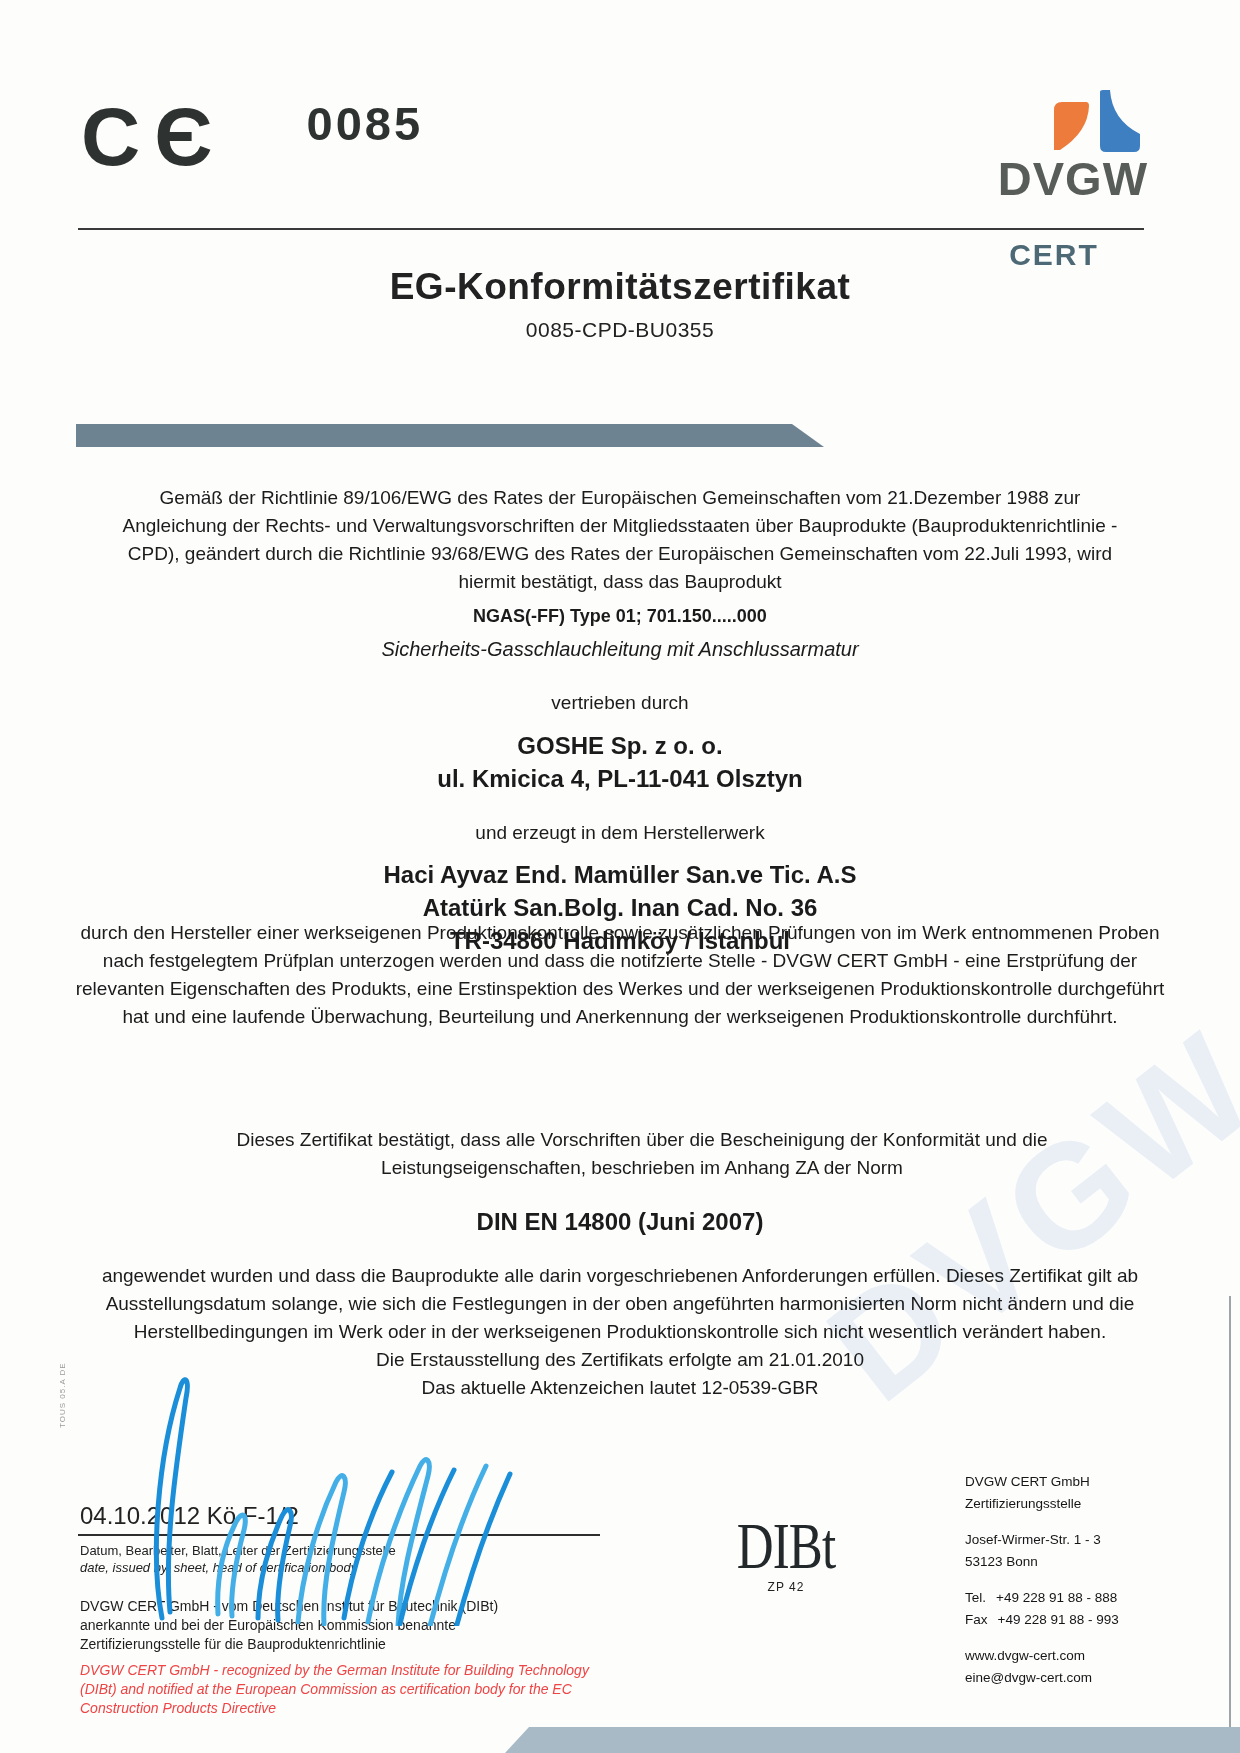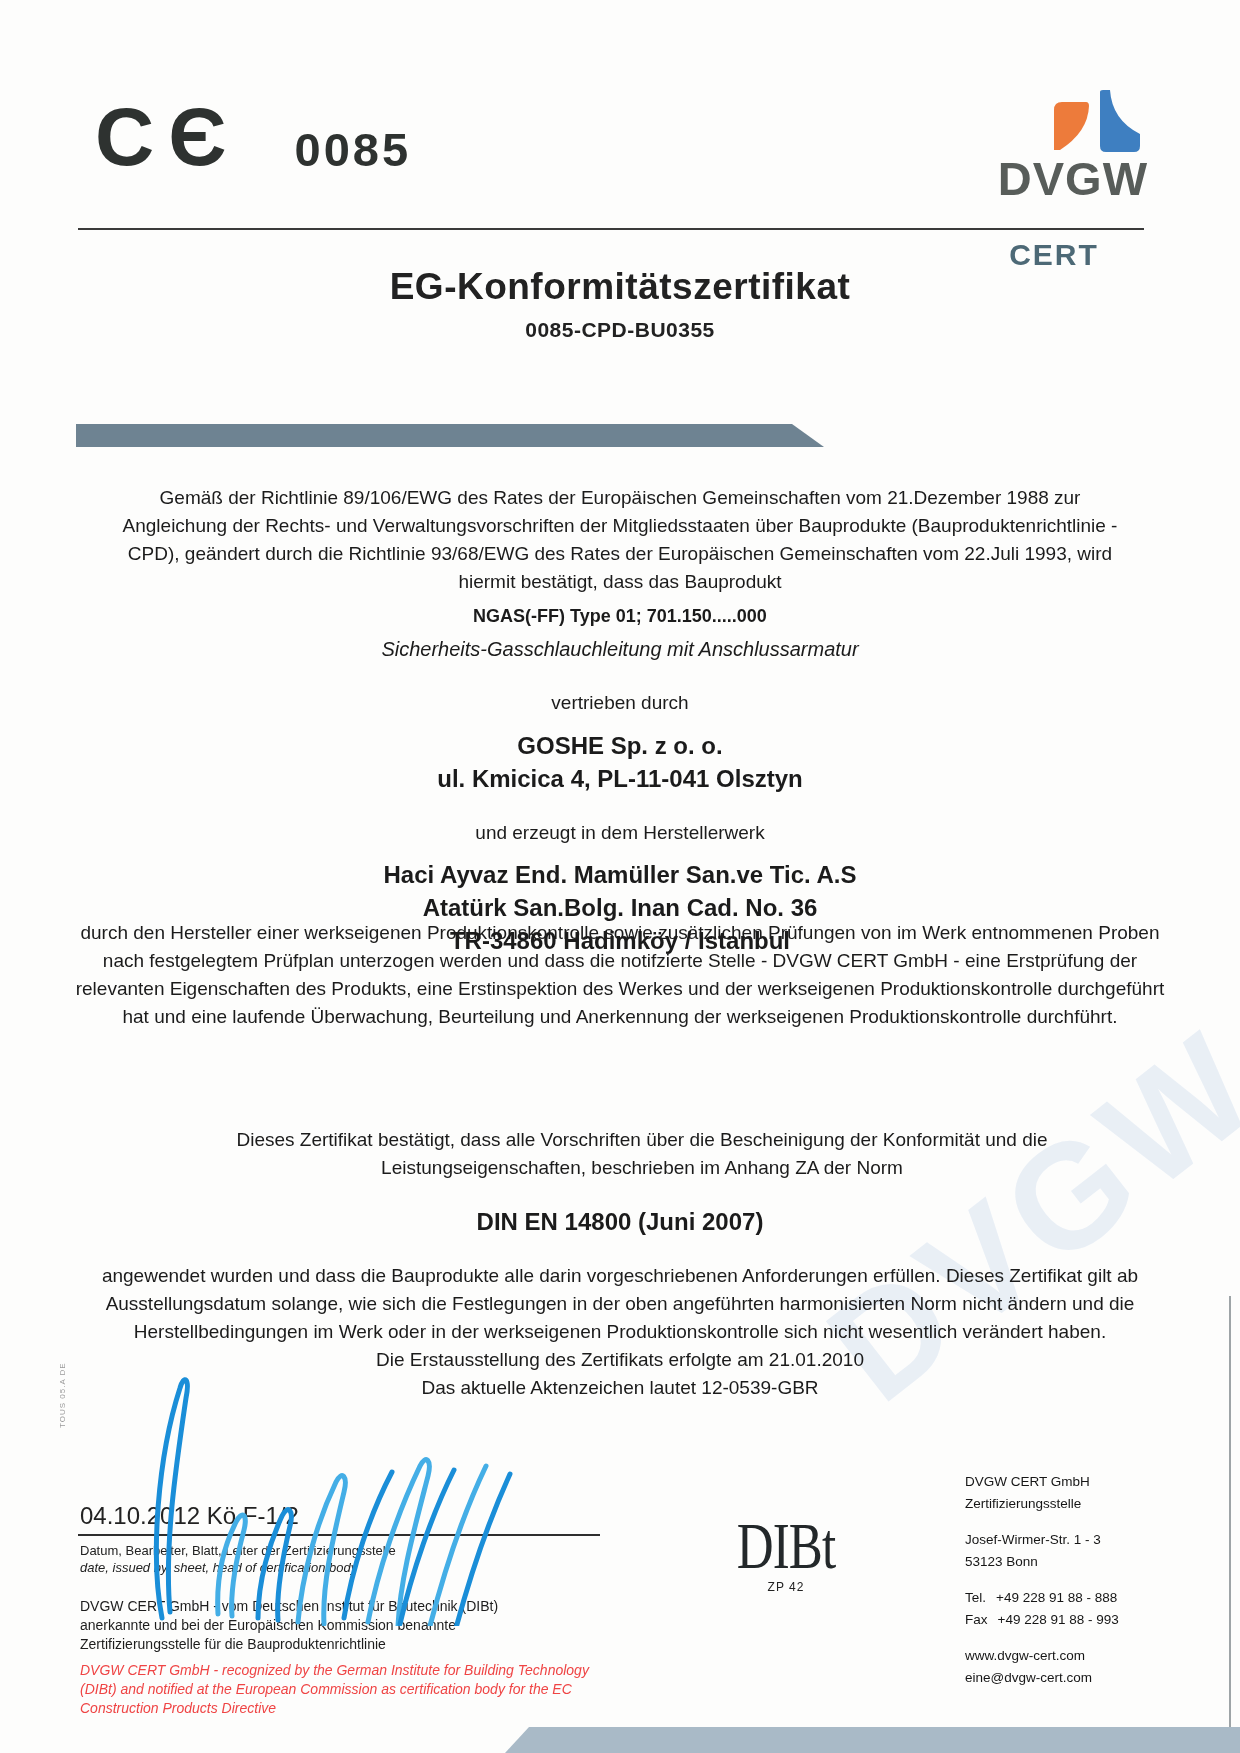--- a/index.html
+++ b/index.html
@@ -7,22 +7,22 @@
     position:relative;
     width:1240px;height:1753px;
     margin:0 auto;
     background:#fdfdfc;
     overflow:hidden;
     font-family:"Liberation Sans", sans-serif;
     color:var(--text,#1b1b1b);
   }
   
   .ce-mark{
-    position:absolute;left:95px;top:96px;
-    display:flex;align-items:flex-end;gap:10px;
+    position:absolute;left:81px;top:96px;
+    display:flex;gap:36px;
   }
   .ce-letters{font-size:82px;line-height:82px;font-weight:600;letter-spacing:14px;color:#2e3230;}
   .ce-num{font-size:47px;line-height:56px;font-weight:600;color:#2e3230;letter-spacing:3px;margin-left:44px;}
   .header-rule{
     position:absolute;left:78px;top:228px;width:1066px;height:2px;
     background:var(--rule,#3a3a3a);
   }
   .dvgw-logo{position:absolute;left:1048px;top:88px;width:100px;height:66px;}
   .dvgw-word{
     position:absolute;left:950px;top:154px;width:198px;
@@ -34,21 +34,21 @@
     font-size:30px;line-height:34px;font-weight:800;letter-spacing:2px;
     color:var(--cert-text,#4d6976);
   }
   
   .title{
     position:absolute;left:0;right:0;top:266px;text-align:center;
     font-size:37px;line-height:42px;font-weight:700;letter-spacing:.5px;color:#222;
   }
   .cert-no{
     position:absolute;left:0;right:0;top:318px;text-align:center;
-    font-size:21px;font-weight:700;color:#222;letter-spacing:.5px;
+    font-size:21px;font-weight:400;color:#222;letter-spacing:.5px;
   }
   
   .banner{
     position:absolute;left:76px;top:424px;width:748px;height:23px;
     background:var(--banner,#6e8392);
     clip-path:polygon(0 0, calc(100% - 32px) 0, 100% 100%, 0 100%);
   }
   
   .blk{position:absolute;left:0;right:0;text-align:center;}
   .para{font-size:19px;line-height:28px;margin:0 auto;}

